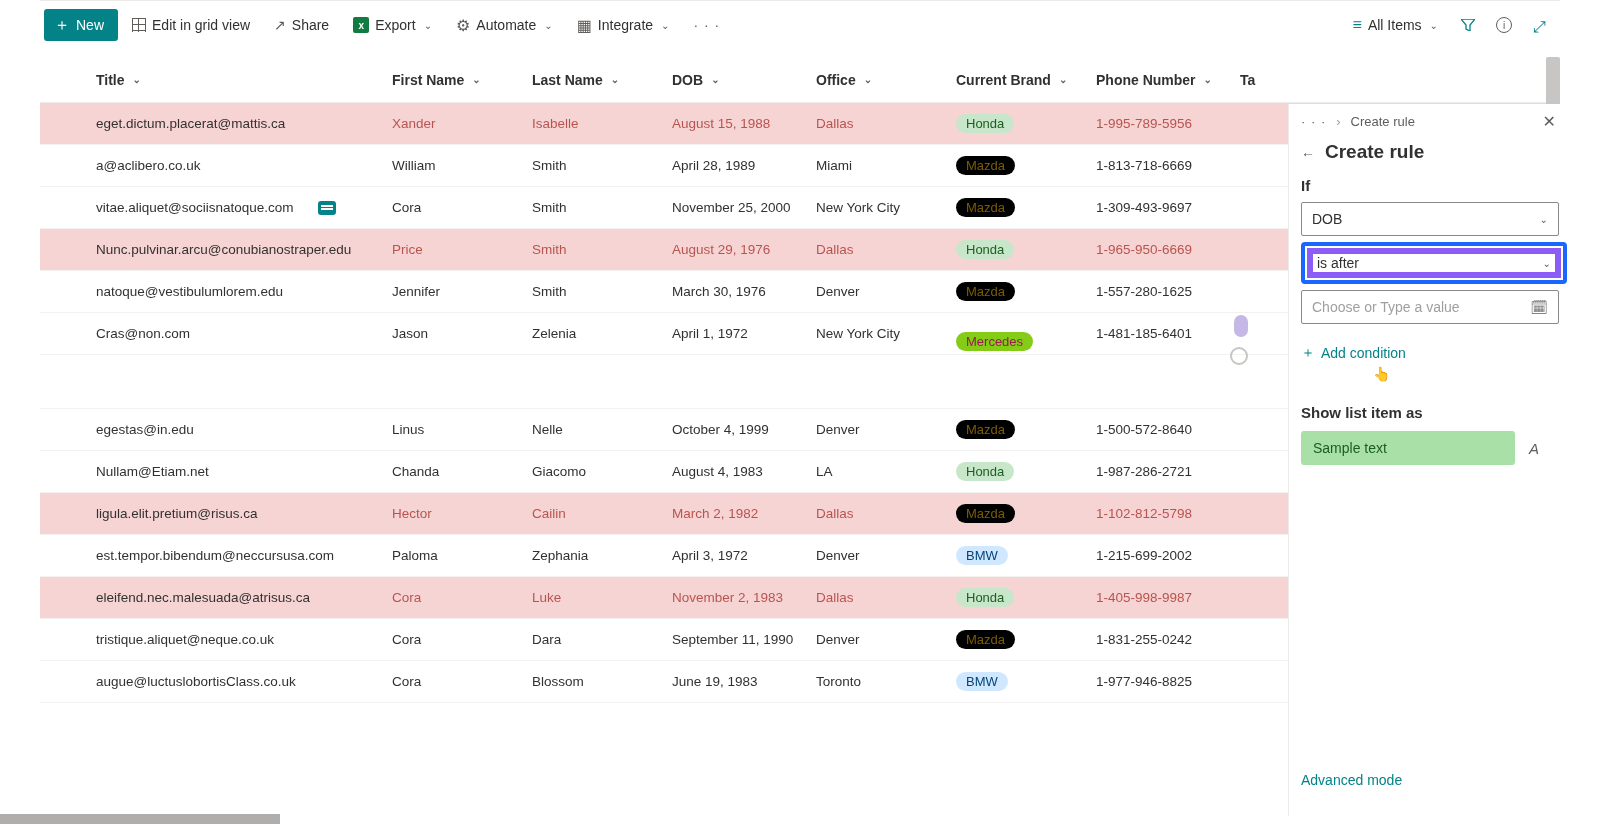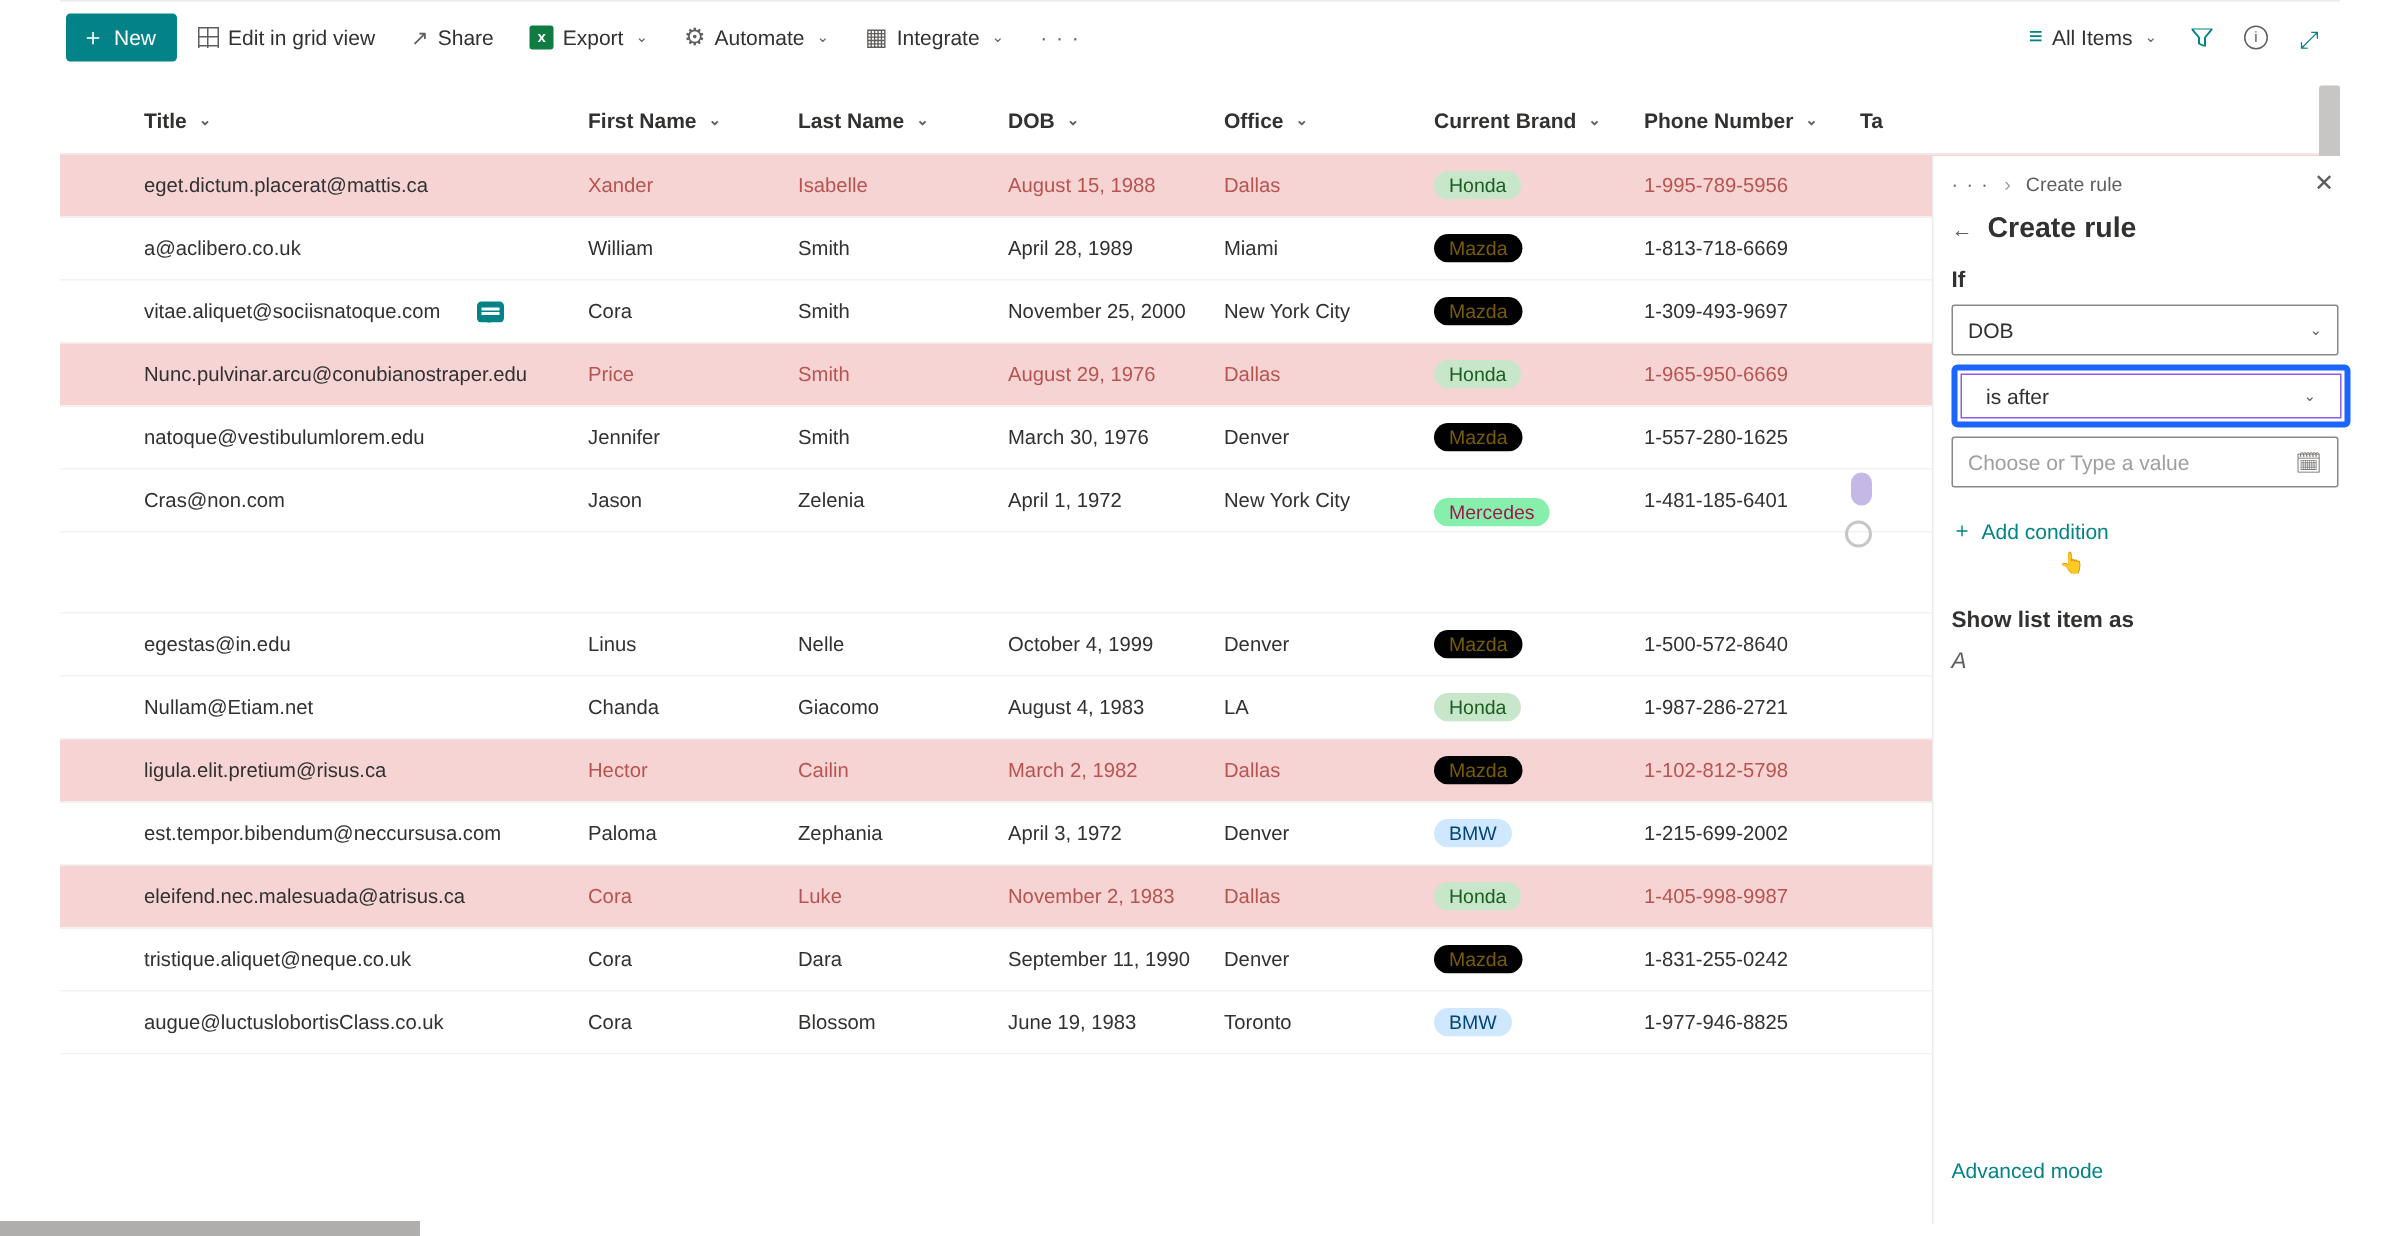--- a/index.html
+++ b/index.html
@@ -28,21 +28,21 @@
   .row { display: grid; grid-template-columns: 56px 296px 140px 140px 144px 140px 140px 144px 96px; align-items: center; height: 42px; border-bottom: 1px solid #f3f2f1; padding-right: 14px; }
   .header-cell { font-weight: 600; color: #323130; display: flex; align-items: center; gap: 6px; }
   .header-cell .chev { color: #605e5c; }
   .row.header { height: 46px; border-bottom: 1px solid #edebe9; }
   .row.highlight { background: #f7d4d4; }
   .cell { white-space: nowrap; overflow: hidden; text-overflow: ellipsis; font-size: 13.5px; color: #323130; }
   .row.highlight .cell.redtext { color: #b85450; }
   .brand-pill { display: inline-block; padding: 2px 10px; border-radius: 11px; font-size: 13px; font-weight: 400; }
   .brand-honda { background: #c8e6c9; color: #1b5e20; }
   .brand-mazda { background: #000000; color: #7a5c00; }
-  .brand-mercedes { background: #86efac; color: #9a1d4b; margin-top: 15px; }
+  .brand-mercedes { background: #84cc16; color: #9a1d4b; margin-top: 15px; }
   .brand-bmw { background: #cfe8ff; color: #004578; }
   .spacer-row { height: 54px; border-bottom: 1px solid #f3f2f1; }
   .circle-placeholder { position: absolute; right: 2px; top: -8px; width: 18px; height: 18px; border: 2px solid #c8c6c4; border-radius: 50%; }
   .spacer-stack { position: relative; margin-left: 1186px; width: 24px; }
   .pill-purple { width: 14px; height: 22px; background: #c5b7e6; border-radius: 7px; position: absolute; top: -40px; right: 2px; }
 
   .comment-glyph {
     display:inline-block; width:18px; height:14px; background:#038387; border-radius:3px;
     position: relative; margin-left: 18px;
   }
@@ -52,21 +52,21 @@
   
   .panel { position: fixed; right: 40px; top: 104px; width: 272px; bottom: 8px; background: #fff; border-left: 1px solid #edebe9; padding: 8px 4px 8px 12px; display: flex; flex-direction: column; }
   .panel-crumb { display: flex; align-items: center; gap: 10px; color: #605e5c; font-size: 13px; }
   .panel-crumb .close { margin-left: auto; color: #605e5c; font-size: 16px; cursor: pointer; }
   .panel-title-row { display: flex; align-items: center; gap: 10px; margin: 10px 0 14px 0; }
   .panel-title { font-size: 19px; font-weight: 600; }
   .back-arrow { color: #605e5c; cursor: pointer; }
   .panel-label { font-size: 15px; font-weight: 600; margin: 0 0 8px 0; }
   .select-box { width: 258px; height: 34px; border: 1px solid #8a8886; border-radius: 2px; display: flex; align-items: center; padding: 0 10px; justify-content: space-between; color: #323130; margin-bottom: 6px; background:#fff; }
   .select-focus { border: 4px solid #1a66ff; border-radius: 4px; padding: 2px; margin-bottom: 6px; width: 266px; }
-  .select-inner { width: 100%; height: 30px; border: 1px solid #8b5cf6; display: flex; align-items: center; padding: 0 16px; justify-content: space-between; }
+  .select-inner { width: 100%; height: 30px; border: 6px solid #8b5cf6; display: flex; align-items: center; padding: 0 4px; justify-content: space-between; }
   .value-box { width: 258px; height: 34px; border: 1px solid #8a8886; border-radius: 2px; display: flex; align-items: center; padding: 0 10px; color: #a19f9d; justify-content: space-between; background:#fff; }
   .add-cond { display: flex; align-items: center; gap: 6px; color: #038387; margin: 20px 0 8px 0; cursor: pointer; }
   .cursor-hand { position: relative; left: 72px; top: -4px; font-size: 14px; color:#323130; pointer-events:none;}
   .show-label { font-size: 15px; font-weight: 600; margin: 18px 0 10px 0; }
   .sample-row { display: flex; align-items: center; gap: 14px; }
   .sample-text { background: #a8e0a8; color: #1b5e20; height: 34px; width: 214px; display: flex; align-items: center; padding: 0 12px; border-radius: 3px; }
   .fontA { color: #605e5c; font-size: 15px; font-style: italic; }
   .panel-footer { margin-top: auto; display: flex; align-items: center; gap: 10px; }
   .adv-link { color: #038387; margin-bottom: 20px; display: block; cursor: pointer; }
   .btn-save { background: #038387; color: #fff; border: none; height: 32px; width: 76px; border-radius: 2px; cursor:pointer; }
@@ -391,19 +391,22 @@
     <span>Choose or Type a value</span>
     <span class="cal-icon">🗓</span>
   </div>
   <div class="add-cond">
     <span>＋</span>
     <span>Add condition</span>
   </div>
   <span class="cursor-hand">👆</span>
   <div class="show-label">Show list item as</div>
   <div class="sample-row">
+    <div class="sample-text">
+      <span>Sample text</span>
+    </div>
     <span class="fontA">A</span>
   </div>
   <div style="flex:1"></div>
   <a class="adv-link">Advanced mode</a>
 </div>
 
 <div class="bottom-scroll"></div>
 
 </body></html>

